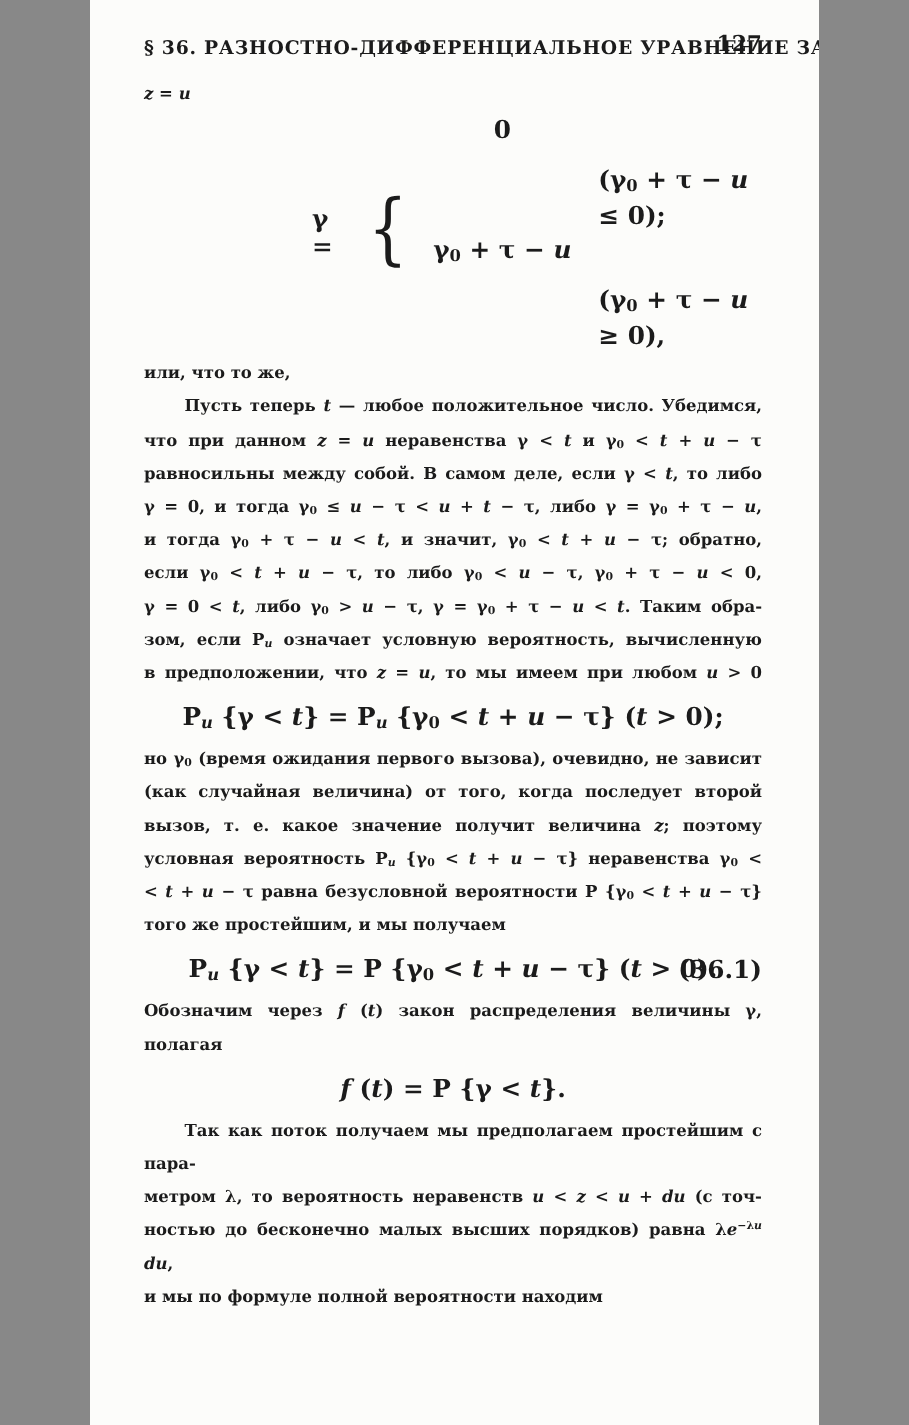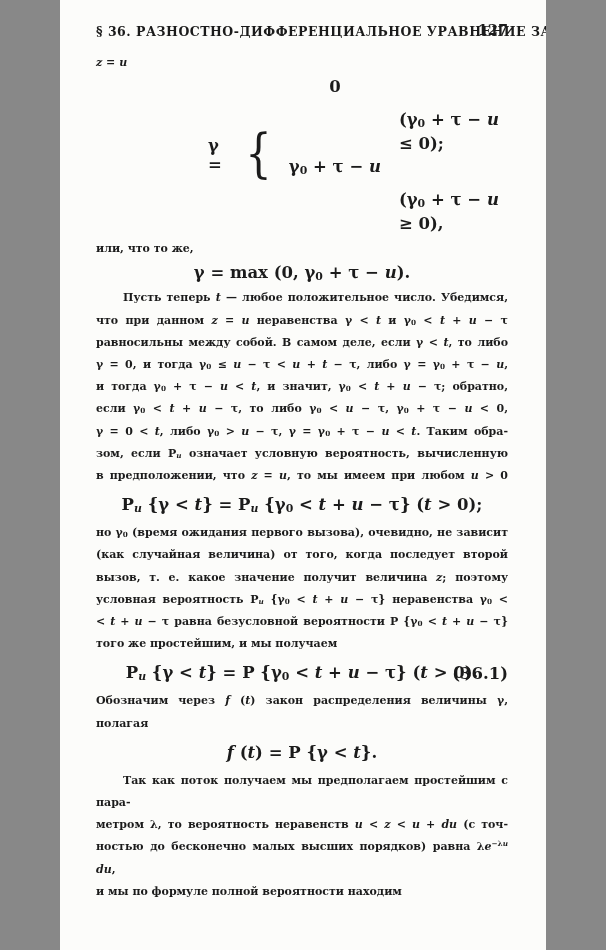--- a/index.html
+++ b/index.html
@@ -60,21 +60,20 @@
       </div>
       <div class="case-row">
         <span class="case-val">γ<sub>0</sub> + τ − <i>u</i></span>
         <span class="case-cond">(γ<sub>0</sub> + τ − <i>u</i> ≥ 0),</span>
       </div>
     </div>
   </div>
 
   <div class="line">или, что то же,</div>
 
-  <div class="formula f-max">γ = max (0,  γ<sub>0</sub> + τ − <i>u</i>).</div>
 
   <div>
     <div class="line j indent">Пусть теперь <i>t</i> — любое положительное число. Убедимся,</div>
     <div class="line j">что при данном <i>z</i> = <i>u</i> неравенства γ &lt; <i>t</i> и γ<sub>0</sub> &lt; <i>t</i> + <i>u</i> − τ</div>
     <div class="line j">равносильны между собой. В самом деле, если γ &lt; <i>t</i>, то либо</div>
     <div class="line j">γ = 0, и тогда γ<sub>0</sub> ≤ <i>u</i> − τ &lt; <i>u</i> + <i>t</i> − τ, либо γ = γ<sub>0</sub> + τ − <i>u</i>,</div>
     <div class="line j">и тогда γ<sub>0</sub> + τ − <i>u</i> &lt; <i>t</i>, и значит, γ<sub>0</sub> &lt; <i>t</i> + <i>u</i> − τ; обратно,</div>
     <div class="line j">если γ<sub>0</sub> &lt; <i>t</i> + <i>u</i> − τ, то либо γ<sub>0</sub> &lt; <i>u</i> − τ, γ<sub>0</sub> + τ − <i>u</i> &lt; 0,</div>
     <div class="line j">γ = 0 &lt; <i>t</i>, либо γ<sub>0</sub> &gt; <i>u</i> − τ, γ = γ<sub>0</sub> + τ − <i>u</i> &lt; <i>t</i>. Таким обра-</div>
     <div class="line j">зом, если P<sub><i>u</i></sub> означает условную вероятность, вычисленную</div>

